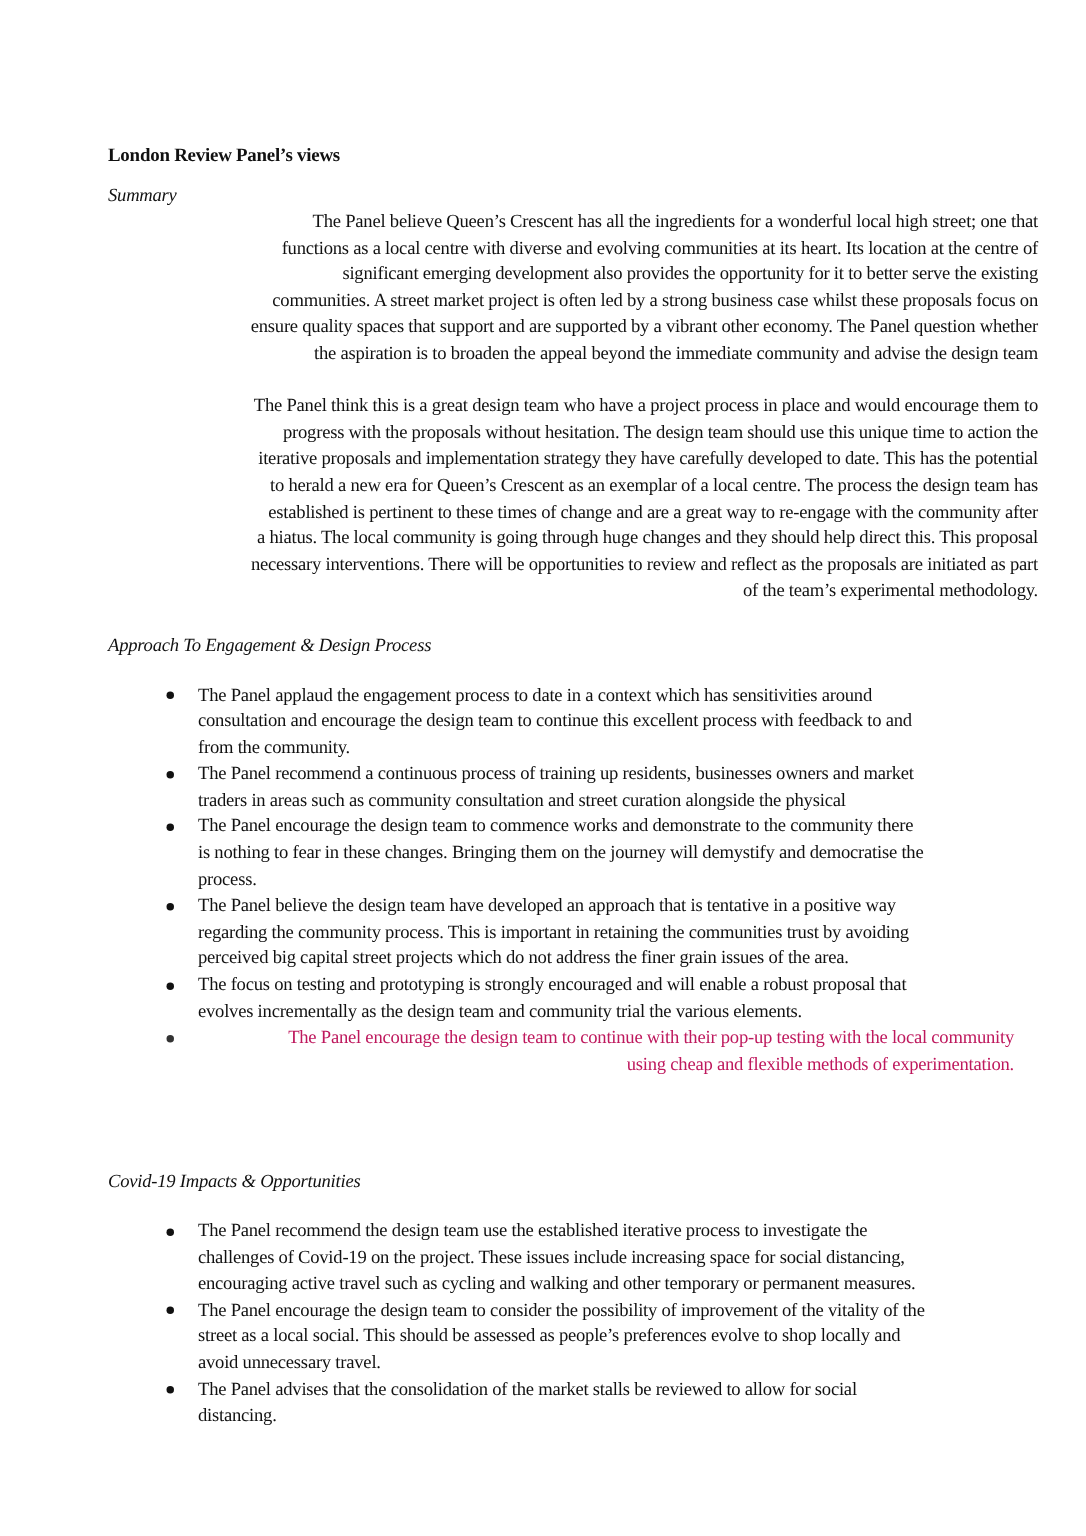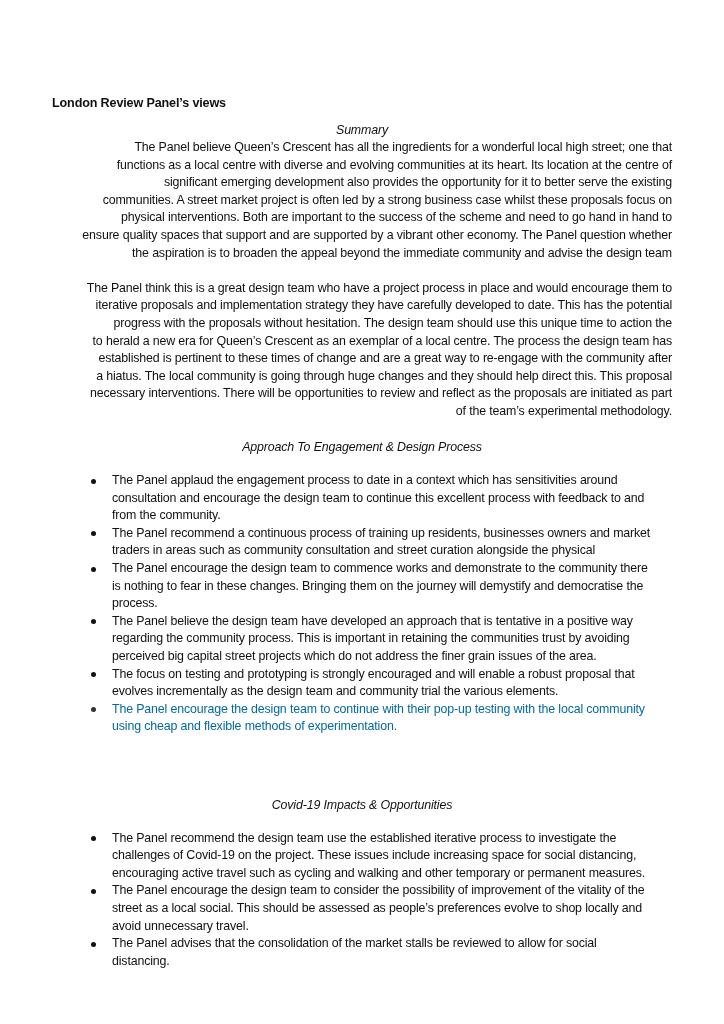--- a/index.html
+++ b/index.html
@@ -1,59 +1,58 @@
 <!DOCTYPE html>
 <html><head>
 <meta charset="utf-8">
 <style>
   html, body { margin: 0; padding: 0; background: #ffffff; }
   body { width: 724px; height: 1024px; overflow: hidden; position: relative; }
   .page {
-    position: absolute; left: 52px; top: 94px; width: 620px;
-    font-family: Liberation Sans, sans-serif;
+    position: absolute; left: 72px; top: 94px; width: 620px;
+    font-family: Liberation Serif, serif;
     font-size: 12.4px; line-height: 17.6px; color: #111111;
     letter-spacing: -0.15px;
   }
   .title { font-weight: bold; font-size: 12.6px; margin: 0 0 9px 0; line-height: 18px; }
-  .section-heading { font-style: italic; margin: 0; line-height: 18px; text-align: center; }
+  .section-heading { font-style: italic; margin: 0; line-height: 18px; }
   .para { margin: 0; text-align: right; }
   .para .line, .bullet .line { display: block; white-space: nowrap; }
   .gap { height: 17.6px; }
   .gap-lg { height: 26px; }
   ul.bullets { list-style: none; margin: 16px; padding: 0; }
   .bullet { position: relative; padding-left: 44px; }
   .bullet .dot {
     position: absolute; left: 23px; top: 6.5px; width: 5px; height: 5px;
     border-radius: 50%; background: #111111;
   }
-  .bullet.muted { color: #0369a1; }
+  .bullet.muted { color: #be185d; text-align: right; }
   .bullet.muted .dot { background: #333333; }
 </style>
 </head>
 <body>
 
 <div class="page">
   <div class="title">London Review Panel’s views</div>
 
   <section>
     <div class="section-heading">Summary</div>
     <p class="para">
       <span class="line">The Panel believe Queen’s Crescent has all the ingredients for a wonderful local high street; one that</span>
       <span class="line">functions as a local centre with diverse and evolving communities at its heart. Its location at the centre of</span>
       <span class="line">significant emerging development also provides the opportunity for it to better serve the existing</span>
       <span class="line">communities. A street market project is often led by a strong business case whilst these proposals focus on</span>
-      <span class="line">physical interventions. Both are important to the success of the scheme and need to go hand in hand to</span>
       <span class="line">ensure quality spaces that support and are supported by a vibrant other economy. The Panel question whether</span>
       <span class="line">the aspiration is to broaden the appeal beyond the immediate community and advise the design team</span>
     </p>
     <div class="gap"></div>
     <p class="para">
       <span class="line">The Panel think this is a great design team who have a project process in place and would encourage them to</span>
+      <span class="line">progress with the proposals without hesitation. The design team should use this unique time to action the</span>
       <span class="line">iterative proposals and implementation strategy they have carefully developed to date. This has the potential</span>
-      <span class="line">progress with the proposals without hesitation. The design team should use this unique time to action the</span>
       <span class="line">to herald a new era for Queen’s Crescent as an exemplar of a local centre. The process the design team has</span>
       <span class="line">established is pertinent to these times of change and are a great way to re-engage with the community after</span>
       <span class="line">a hiatus. The local community is going through huge changes and they should help direct this. This proposal</span>
       <span class="line">necessary interventions. There will be opportunities to review and reflect as the proposals are initiated as part</span>
       <span class="line">of the team’s experimental methodology.</span>
     </p>
   </section>
 
   <div class="gap"></div>
 

